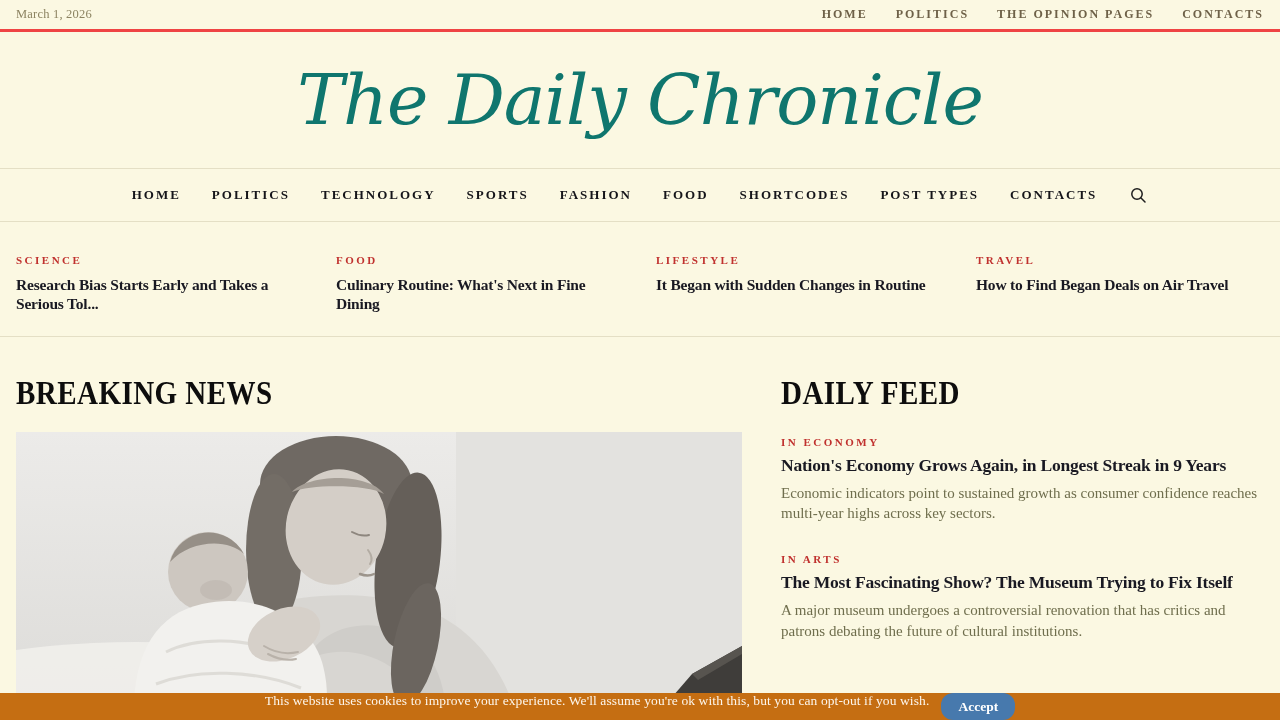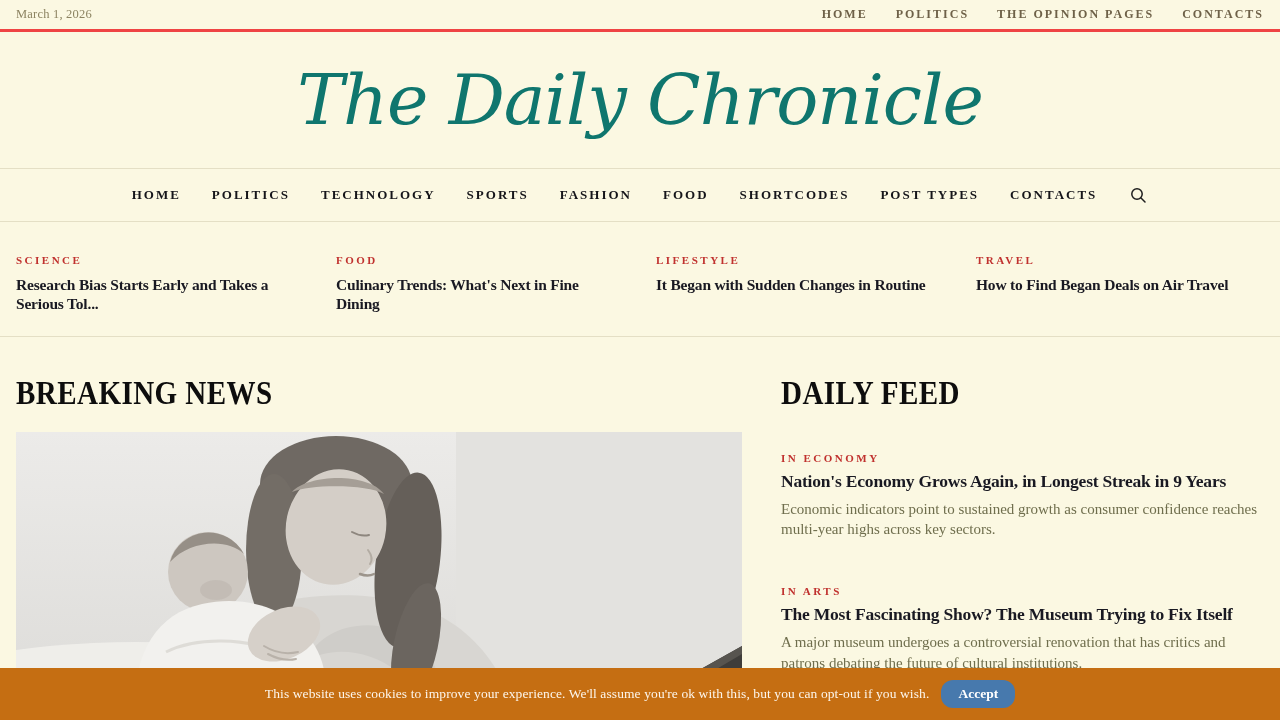--- a/index.html
+++ b/index.html
@@ -125,45 +125,44 @@
   }
   .hero-figure {
     width: 726px;
     height: 286px;
     overflow: hidden;
     cursor: pointer;
     line-height: 0;
   }
 
   .feed-article { margin-bottom: 26px; }
-  .feed-article .cat-label { margin-top: 20px; margin-bottom: 7px; }
+  .feed-article .cat-label { margin-top: 4px; margin-bottom: 7px; }
   .feed-title {
     font-size: 17.5px;
     font-weight: 700;
     letter-spacing: -0.2px;
     line-height: 1.2;
     color: #191922;
     margin-bottom: 7px;
     cursor: pointer;
     font-stretch: condensed;
   }
   .feed-summary {
     font-size: 15px;
     line-height: 1.35;
     color: #6f6e4d;
   }
 
   
   .cookie-bar {
     position: absolute;
     left: 0; right: 0; bottom: 0;
-    height: 52px;
+    height: 27px;
     background: #c56e12;
     display: flex;
-    align-items: center;
     justify-content: center;
     gap: 12px;
     z-index: 10;
   }
   .cookie-msg {
     color: #fdf6ec;
     font-size: 13.5px;
     letter-spacing: 0.1px;
   }
   .accept-btn {
@@ -213,21 +212,21 @@
   </span>
 </div>
 
 <div class="featured-row">
   <div>
     <span class="cat-label">SCIENCE</span>
     <div class="featured-title">Research Bias Starts Early and Takes a Serious Tol...</div>
   </div>
   <div>
     <span class="cat-label">FOOD</span>
-    <div class="featured-title">Culinary Trends: What's Next in Fine Dining</div>
+    <div class="featured-title">Culinary Routine: What's Next in Fine Dining</div>
   </div>
   <div>
     <span class="cat-label">LIFESTYLE</span>
     <div class="featured-title">It Began with Sudden Changes in Routine</div>
   </div>
   <div>
     <span class="cat-label">TRAVEL</span>
     <div class="featured-title">How to Find Began Deals on Air Travel</div>
   </div>
 </div>

